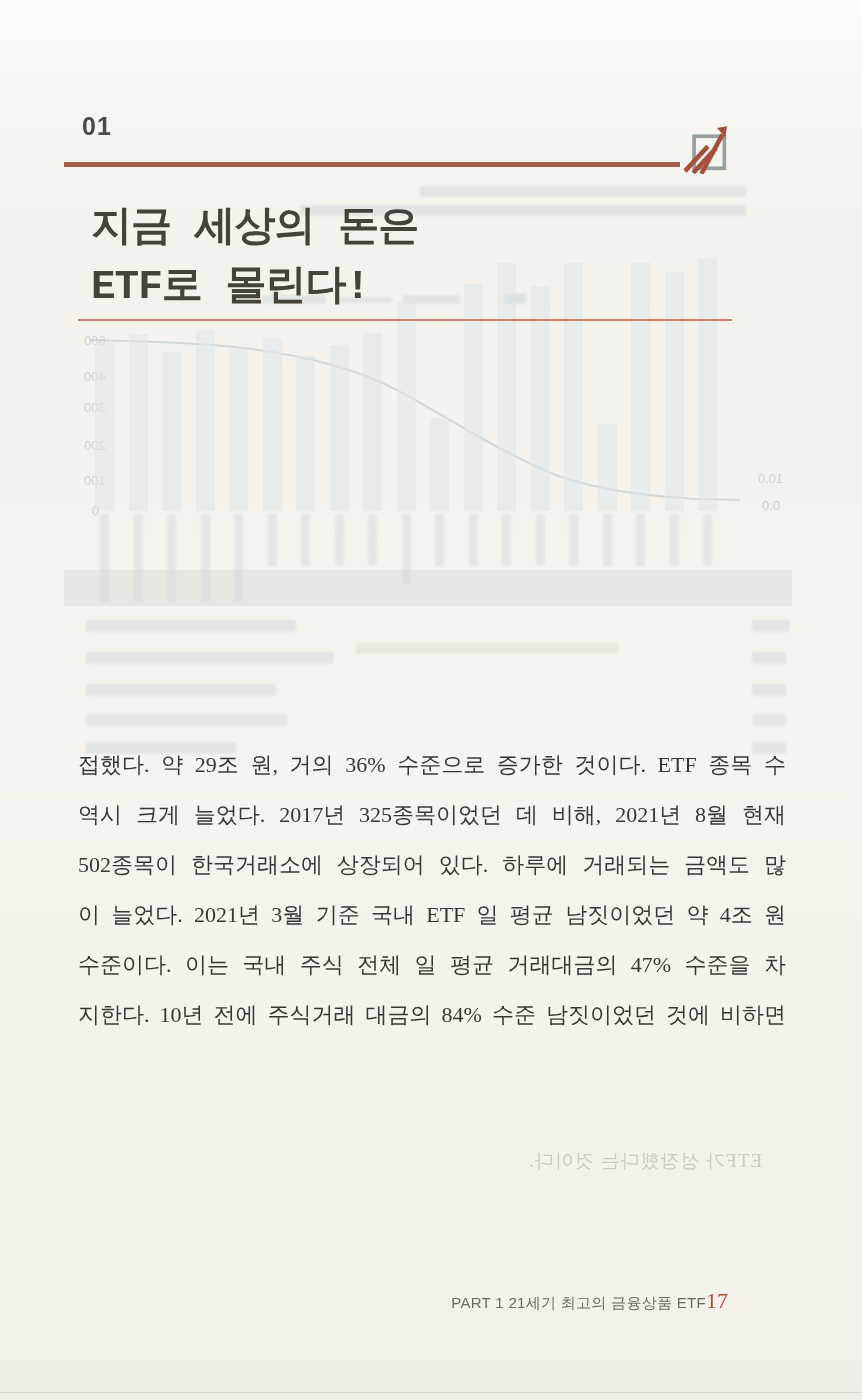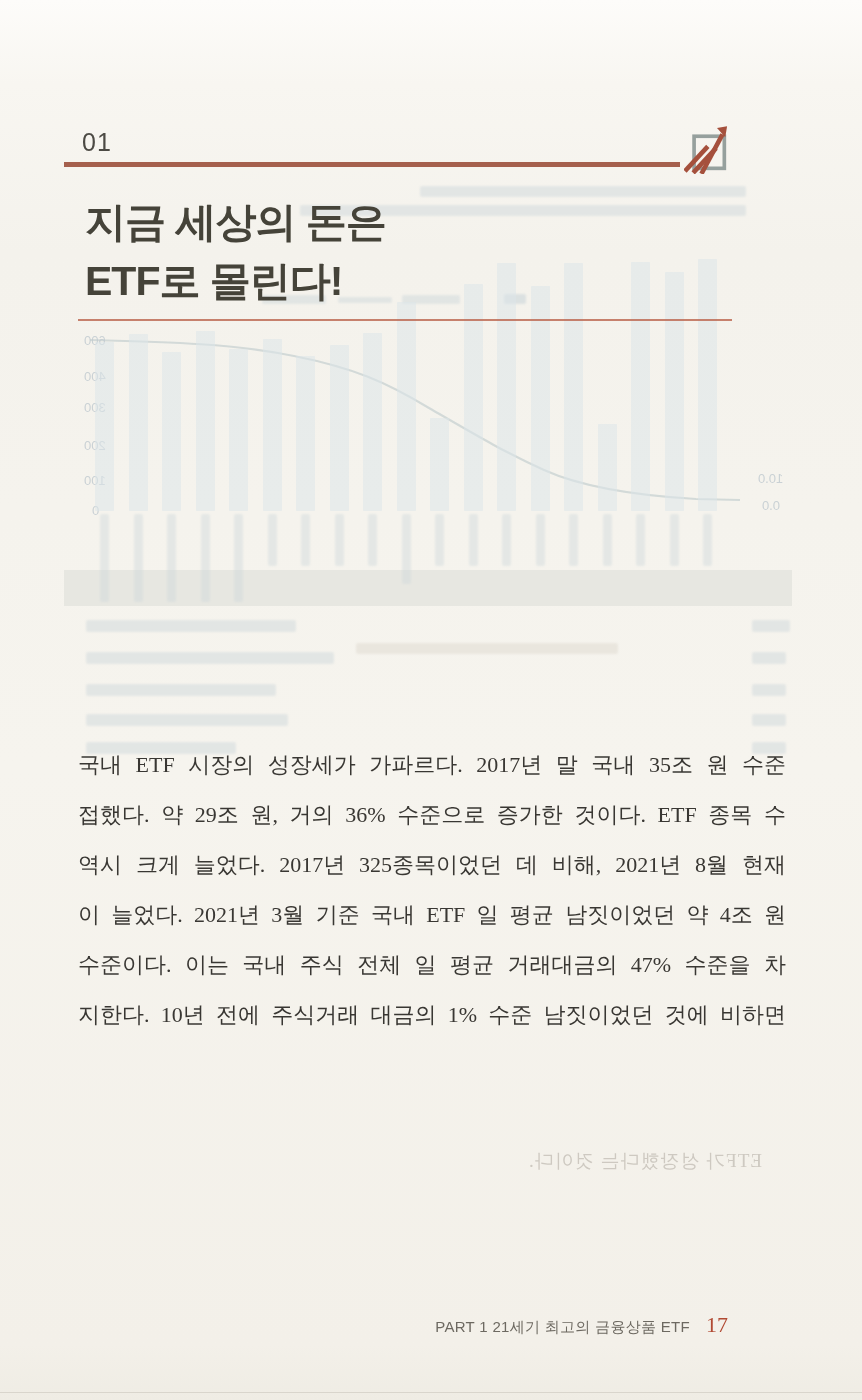--- a/index.html
+++ b/index.html
@@ -17,47 +17,47 @@
   .gband{position:absolute;left:64px;width:728px;top:570px;height:36px;background:#e4e3dd;opacity:.8;}
   .gnum{position:absolute;transform:scaleX(-1);color:#c3ccd1;font-size:13px;opacity:.85;filter:blur(.4px);font-family:"Liberation Sans",sans-serif;}
   .gsentence{
     position:absolute;top:1148px;right:100px;transform:scaleX(-1);
     color:#b5afa6;font-size:19px;opacity:.6;filter:blur(.5px);
     font-family:"Liberation Serif",serif;letter-spacing:1px;white-space:nowrap;
   }
   .gcurve{position:absolute;left:84px;top:330px;opacity:.8;}
   
   .chapter-num{
-    position:absolute;left:82px;top:128px;
-    font-size:25px;font-weight:normal;color:#4c4a44;letter-spacing:1px;
+    position:absolute;left:82px;top:112px;
+    font-size:25px;font-weight:bold;color:#4c4a44;letter-spacing:1px;
   }
   .thick-rule{position:absolute;left:64px;top:162px;width:616px;height:5px;background:#a5604d;}
   .logo{position:absolute;left:684px;top:126px;width:44px;height:48px;}
   .page-title{
-    position:absolute;left:78px;top:186px;margin:7px;
+    position:absolute;left:78px;top:186px;margin:13px;
     font-size:41px;line-height:59px;font-weight:800;color:#454339;letter-spacing:-1px;
-    font-family:Liberation Sans, sans-serif;
+    font-family:Liberation Mono, monospace;
   }
   .thin-rule{position:absolute;left:78px;top:319px;width:654px;height:2px;background:#bd6c56;opacity:.85;}
   .body-text{
     position:absolute;left:78px;top:740px;width:708px;
     font-family:"Liberation Serif","DejaVu Serif",serif;
     font-size:22px;color:#393733;
   }
   .body-text p{
     margin:0;height:50px;line-height:50px;
     text-align:justify;text-align-last:justify;white-space:normal;
   }
   .body-text p.last{text-align:left;text-align-last:left;}
   .footer{
     position:absolute;top:1288px;right:134px;
-    display:flex;align-items:baseline;gap:16px;
+    display:flex;align-items:baseline;
   }
   .footer .part-label{font-size:15px;color:#6d6961;letter-spacing:.3px;}
-  .footer .page-num{font-size:22px;color:#b14a33;font-family:"Liberation Serif",serif;margin-top:24px;}
+  .footer .page-num{font-size:22px;color:#b14a33;font-family:"Liberation Serif",serif;}
   .page-edge{position:absolute;left:0;right:0;top:1392px;height:1px;background:#d9d5cc;}
 </style>
 </head>
 <body>
 
 <div class="page">
 
   <div class="ghost" id="ghost-layer">
 
     <div class="gstrip" style="left:420px;top:186px;width:326px;height:11px;"></div>
@@ -149,26 +149,26 @@
   </svg>
 
   <h1 class="page-title">
     <span>지금 세상의 돈은</span><br>
     <span>ETF로 몰린다!</span>
   </h1>
 
   <div class="thin-rule"></div>
 
   <div class="body-text">
-    <p>국내 ETF 시장의 성장세가 가파르다. 2017년 말 국내 35조 원 수준</p>
     <p>접했다. 약 29조 원, 거의 36% 수준으로 증가한 것이다. ETF 종목 수</p>
     <p>역시 크게 늘었다. 2017년 325종목이었던 데 비해, 2021년 8월 현재</p>
+    <p>502종목이 한국거래소에 상장되어 있다. 하루에 거래되는 금액도 많</p>
     <p>이 늘었다. 2021년 3월 기준 국내 ETF 일 평균 남짓이었던 약 4조 원</p>
     <p>수준이다. 이는 국내 주식 전체 일 평균 거래대금의 47% 수준을 차</p>
-    <p>지한다. 10년 전에 주식거래 대금의 1% 수준 남짓이었던 것에 비하면</p>
+    <p>지한다. 10년 전에 주식거래 대금의 84% 수준 남짓이었던 것에 비하면</p>
   </div>
 
   <div class="footer">
     <span class="part-label">PART 1  21세기 최고의 금융상품 ETF</span>
     <span class="page-num">17</span>
   </div>
 
   <div class="page-edge"></div>
 </div>
 

